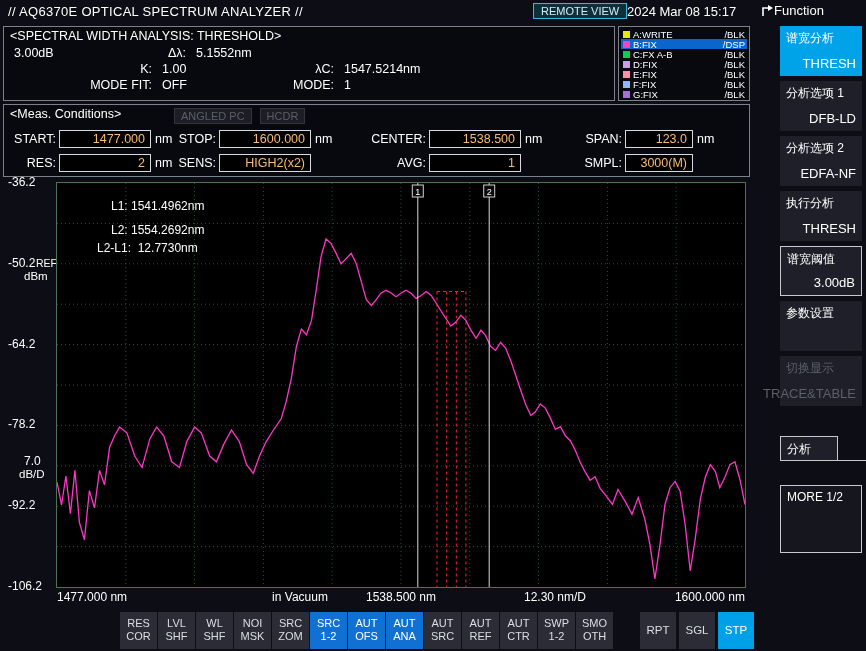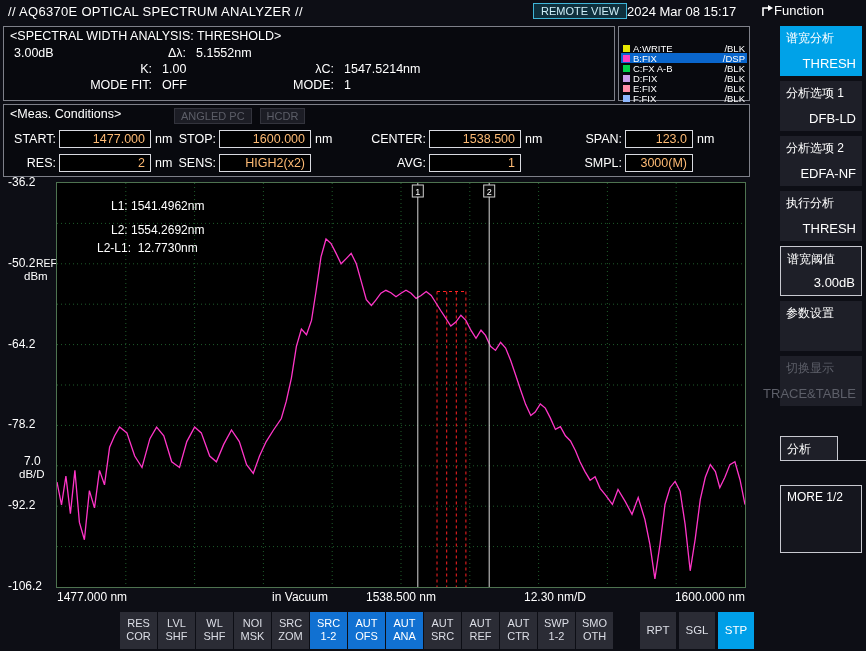--- a/index.html
+++ b/index.html
@@ -18,21 +18,21 @@
     border:1px solid #7e8089; background:#08090e; font-size:12.5px; }
   .panel-title { padding:2px 0 2px 6px; }
   .a-row { display:flex; height:16px; line-height:16px; }
   .a-l1 { width:148px; text-align:right; }
   .a-v1 { width:122px; padding-left:10px; }
   .a-l2 { width:60px; text-align:right; }
   .a-v2 { padding-left:10px; }
 
   
   .legend-panel { position:absolute; left:618px; top:26px; width:132px; height:75px;
-    border:1px solid #7e8089; background:#08090e; padding:16px 2px; font-size:9.5px; }
+    border:1px solid #7e8089; background:#08090e; padding:2px 2px; font-size:9.5px; }
   .lg-row { display:flex; align-items:center; height:10px; padding:0 2px; }
   .lg-row.active { background:#0a66cc; }
   .lg-sq { width:7px; height:7px; margin-right:3px; flex:none; }
   .lg-name { flex:1; white-space:nowrap; }
 
   
   .meas-panel { position:absolute; left:3px; top:104px; width:747px; height:73px;
     border:1px solid #7e8089; background:#08090e; font-size:12.5px; }
   .meas-title { position:absolute; left:6px; top:2px; }
   .badges { position:absolute; left:170px; top:3px; display:flex; gap:8px;border-radius:7px; }

